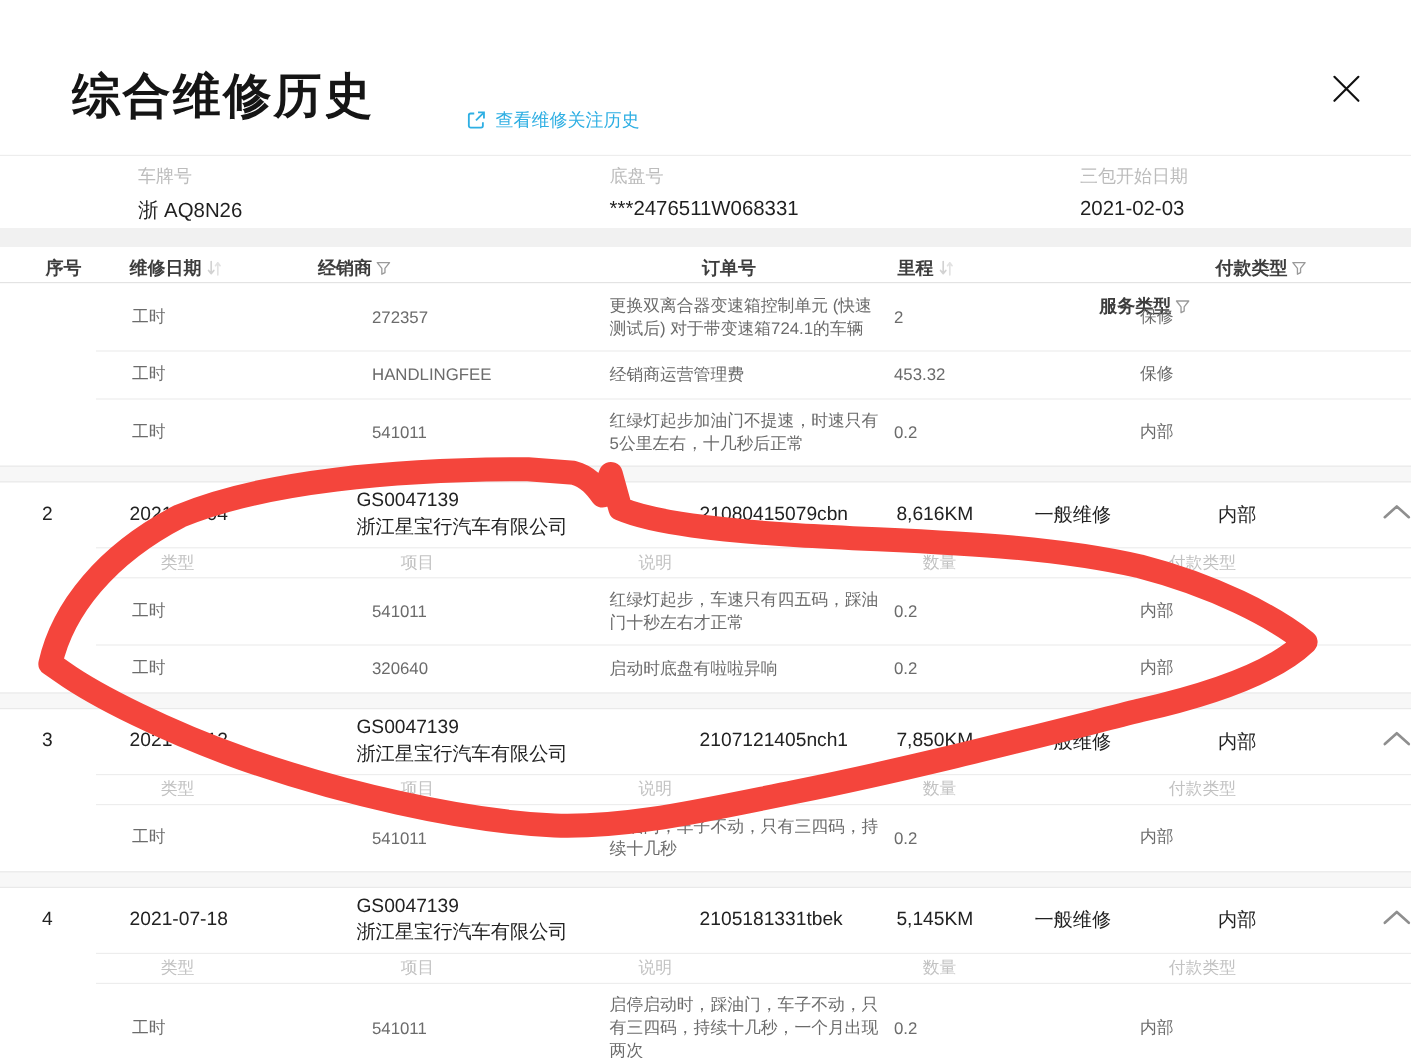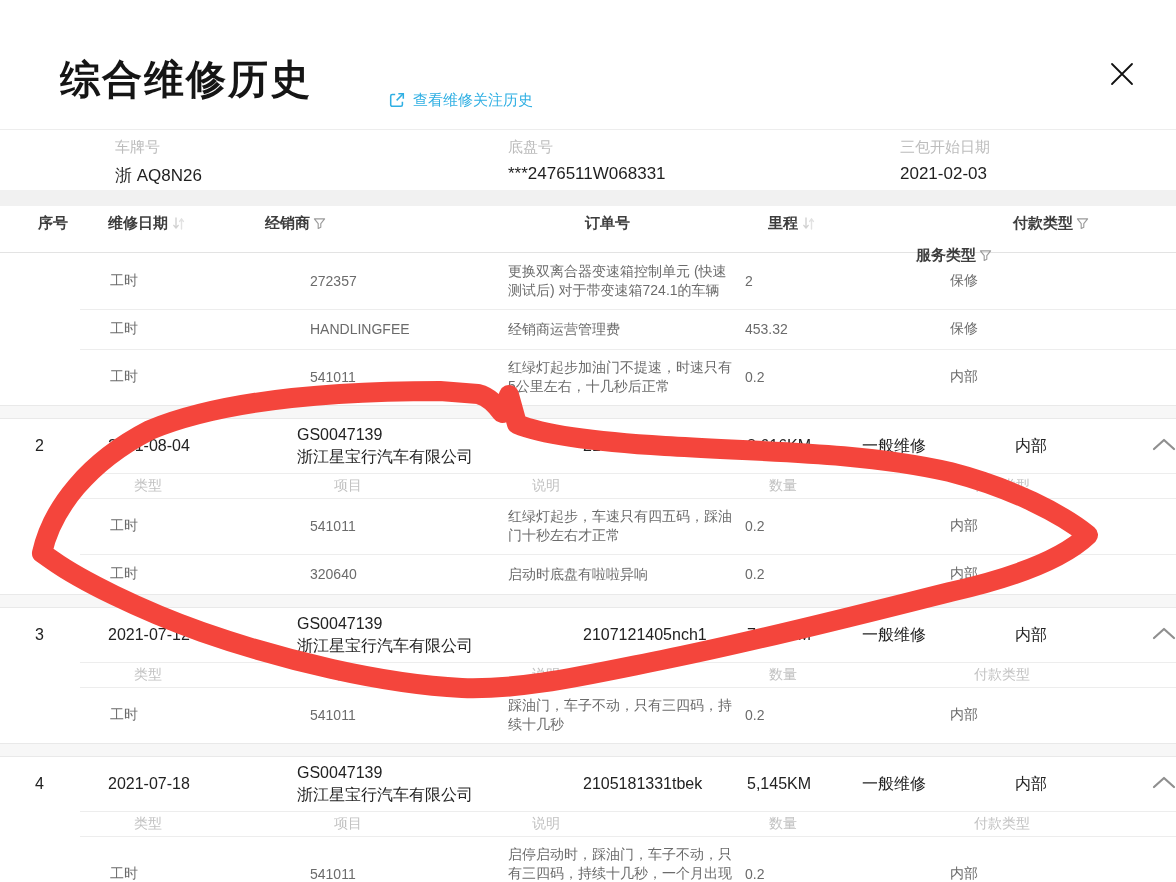--- a/index.html
+++ b/index.html
@@ -18,25 +18,25 @@
   
   .veh-info { position:relative; height:61px; border-top:1px solid #ededed; }
   .veh-field { position:absolute; top:0; }
   .veh-field .lbl { margin-top:8px; font-size:15px; color:#bcbcbc; }
   .veh-field .val { margin-top:7px; font-size:17px; color:#1f1f1f; }
   .vf-0 { left:115px; } .vf-1 { left:508px; } .vf-2 { left:900px; }
 
   .gray-band { height:16px; background:#f1f1f1; }
 
   
-  .thead { position:relative; height:47px; border-bottom:1px solid #e3e3e3; background:#fff;text-align:center; }
+  .thead { position:relative; height:30px; border-bottom:1px solid #e3e3e3; background:#fff;text-align:center; }
   .th { position:absolute; top:0; height:34px; display:flex; align-items:center; gap:3px;
         font-size:15px; font-weight:700; color:#3d3d3d; }
   .th-seq { left:38px; } .th-date { left:108px; } .th-dealer { left:265px; }
-  .th-order { left:585px; } .th-mileage { left:768px; } .th-service { left:916px;margin-top:32px; } .th-payment { left:1013px; }
+  .th-order { left:585px; } .th-mileage { left:748px; } .th-service { left:916px;margin-top:32px; } .th-payment { left:1013px; }
   .sort-ic, .filter-ic { display:flex; align-items:center; }
 
   
   .group { position:relative; }
   .group-sep { height:14px; background:#f7f7f7; border-top:1px solid #e9e9e9; border-bottom:1px solid #e9e9e9; }
 
   .main-row { position:relative; display:grid;
       grid-template-columns:108px 157px 315px 167px 115px 153px 123px 1fr;
       align-items:center; min-height:54px; padding:4px 0; }
   .m-seq { padding-left:35px; font-size:16px; color:#222; }

